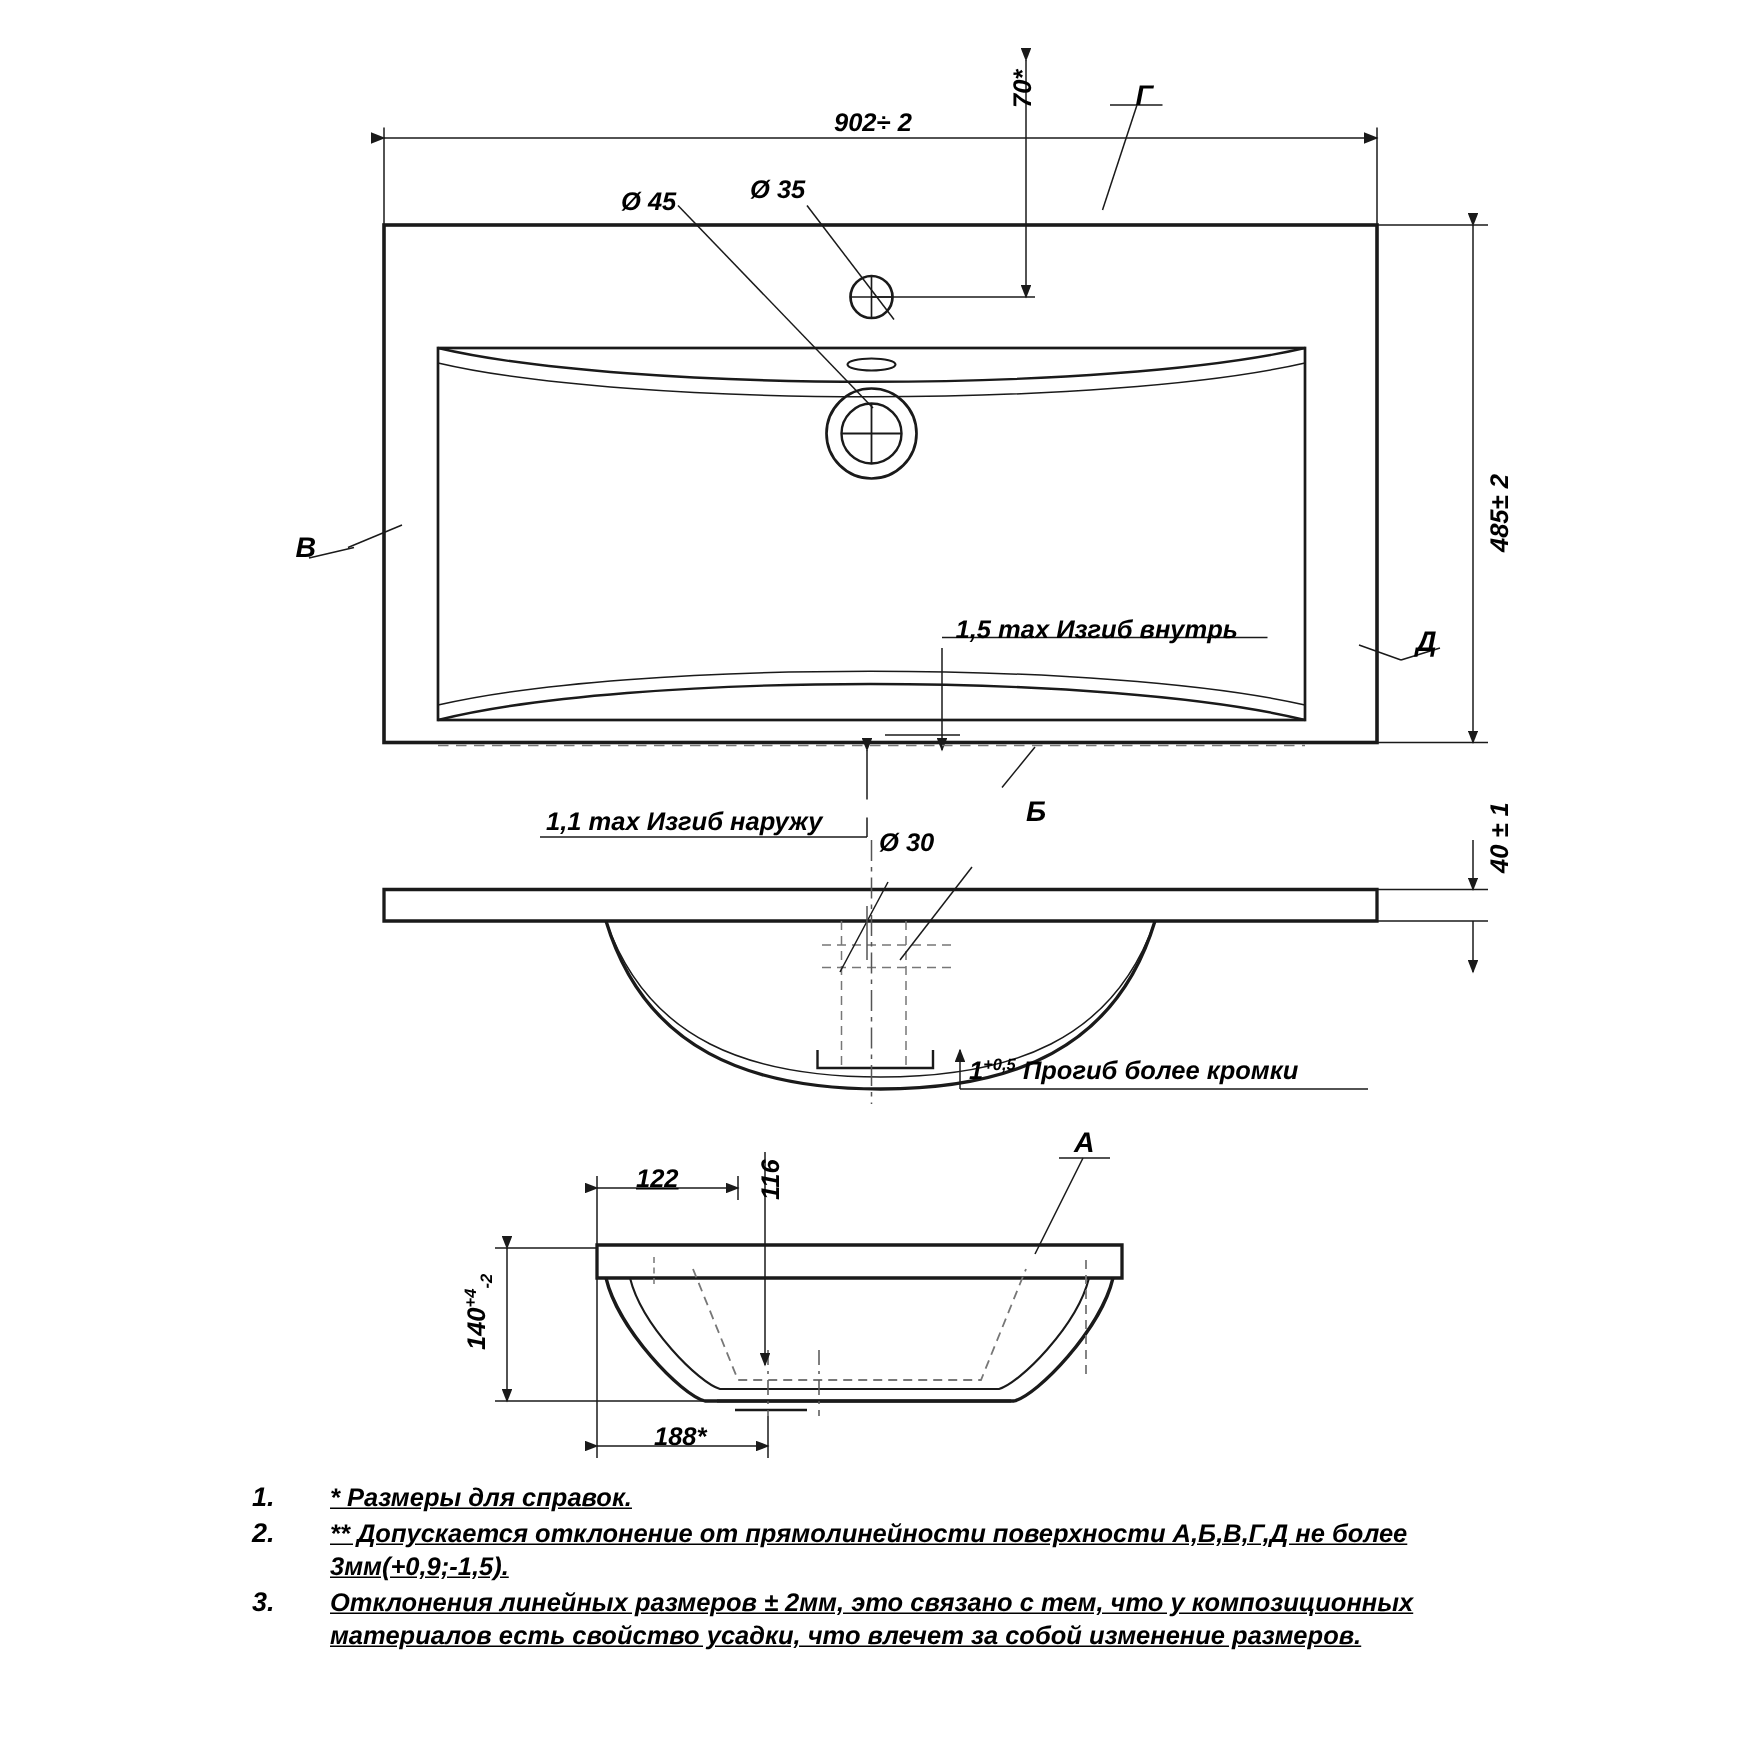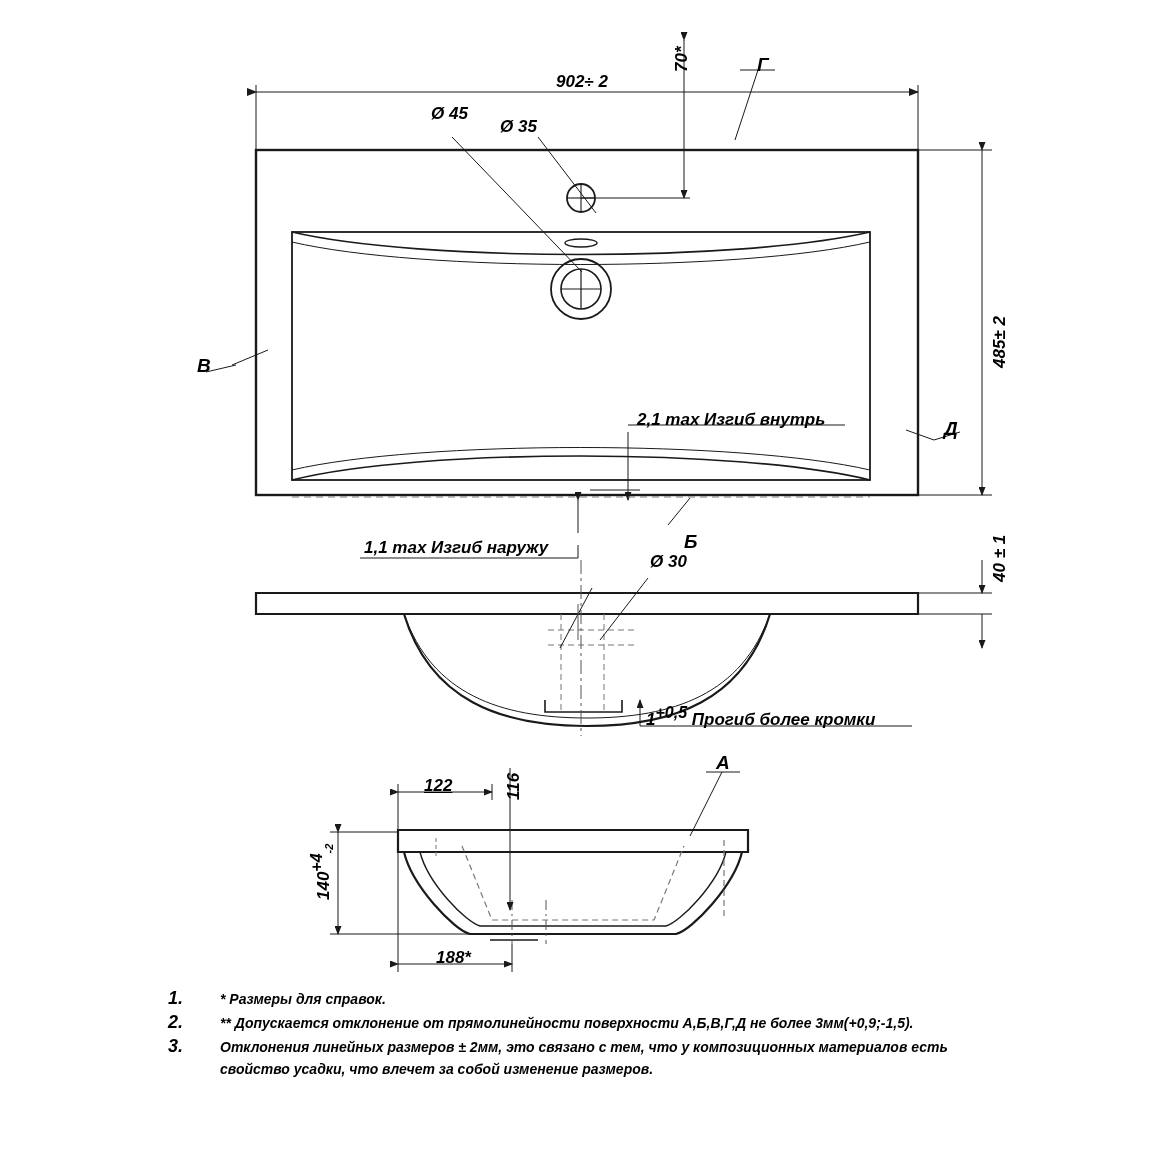--- a/index.html
+++ b/index.html
@@ -3,26 +3,26 @@
 <meta charset="utf-8">
 <style>
   html,body{margin:0;padding:0;background:#ffffff;}
   body{width:1161px;height:1161px;position:relative;font-family:"Liberation Sans",sans-serif;color:#000;overflow:hidden;}
   #sheet{position:absolute;left:0;top:0;width:1161px;height:1161px;}
   svg{position:absolute;left:0;top:0;width:1161px;height:1161px;}
   .lbl{position:absolute;font-family:"Liberation Sans",sans-serif;font-style:italic;font-weight:bold;white-space:nowrap;}
   .dim{font-size:17px;}
   .letter{font-size:19px;}
   .rot{transform-origin:left top;}
-  .sup{font-size:16px;vertical-align:super;}
+  .sup{font-size:11px;vertical-align:super;}
   .sub{font-size:11px;vertical-align:sub;}
   .notes-block{position:absolute;left:168px;top:988px;width:830px;}
   .nrow{display:flex;align-items:flex-start;margin-bottom:2px;}
   .nnum{width:52px;flex:0 0 52px;font-style:italic;font-weight:bold;font-size:18px;}
-  .ntext{font-style:italic;font-weight:bold;font-size:14px;line-height:22px;}
+  .ntext{font-style:italic;font-weight:bold;font-size:17px;line-height:22px;text-decoration:underline;}
 </style>
 </head>
 <body>
 
 <div id="sheet">
 
 <svg viewBox="0 0 1161 1161">
   <defs>
     <marker id="arr" markerWidth="10" markerHeight="8" refX="9" refY="4" orient="auto">
       <path d="M0,0 L10,4 L0,8 z" fill="#1a1a1a"></path>
@@ -166,32 +166,32 @@
     <line x1="706" y1="772" x2="740" y2="772"></line>
   </g>
 </svg>
 
 <div class="lbl dim" style="left:556px;top:72px;">902÷ 2</div>
 
 <div class="lbl dim rot" style="left:672px;top:72px;transform:rotate(-90deg);">70*</div>
 
 <div class="lbl dim rot" style="left:990px;top:368px;transform:rotate(-90deg);">485± 2</div>
 
-<div class="lbl dim" style="left:414px;top:104px;margin-left:17px;">Ø 45</div>
+<div class="lbl dim" style="left:414px;top:125px;">Ø 45</div>
 <div class="lbl dim" style="left:500px;top:117px;">Ø 35</div>
 
 <div class="lbl letter" style="left:757px;top:54px;">Г</div>
 <div class="lbl letter" style="left:197px;top:355px;">В</div>
 <div class="lbl letter" style="left:944px;top:418px;">Д</div>
 <div class="lbl letter" style="left:684px;top:531px;">Б</div>
 
-<div class="lbl dim" style="left:637px;top:410px;">2,1 max Изгиб внутрь</div>
+<div class="lbl dim" style="left:637px;top:410px;">1,5 max Изгиб внутрь</div>
 <div class="lbl dim" style="left:364px;top:538px;">1,1 max Изгиб наружу</div>
 
-<div class="lbl dim" style="left:650px;top:552px;">Ø 30</div>
+<div class="lbl dim" style="left:586px;top:552px;">Ø 30</div>
 <div class="lbl dim rot" style="left:990px;top:582px;transform:rotate(-90deg);">40 ± 1</div>
 
 <div class="lbl dim" style="left:646px;top:704px;">
   <span>1</span><span class="sup">+0,5</span>&nbsp;<span>Прогиб более кромки</span>
 </div>
 
 <div class="lbl letter" style="left:716px;top:752px;">А</div>
 <div class="lbl dim" style="left:424px;top:776px;text-decoration:underline;">122</div>
 <div class="lbl dim rot" style="left:504px;top:800px;transform:rotate(-90deg);">116</div>
 <div class="lbl dim rot" style="left:308px;top:900px;transform:rotate(-90deg);">

